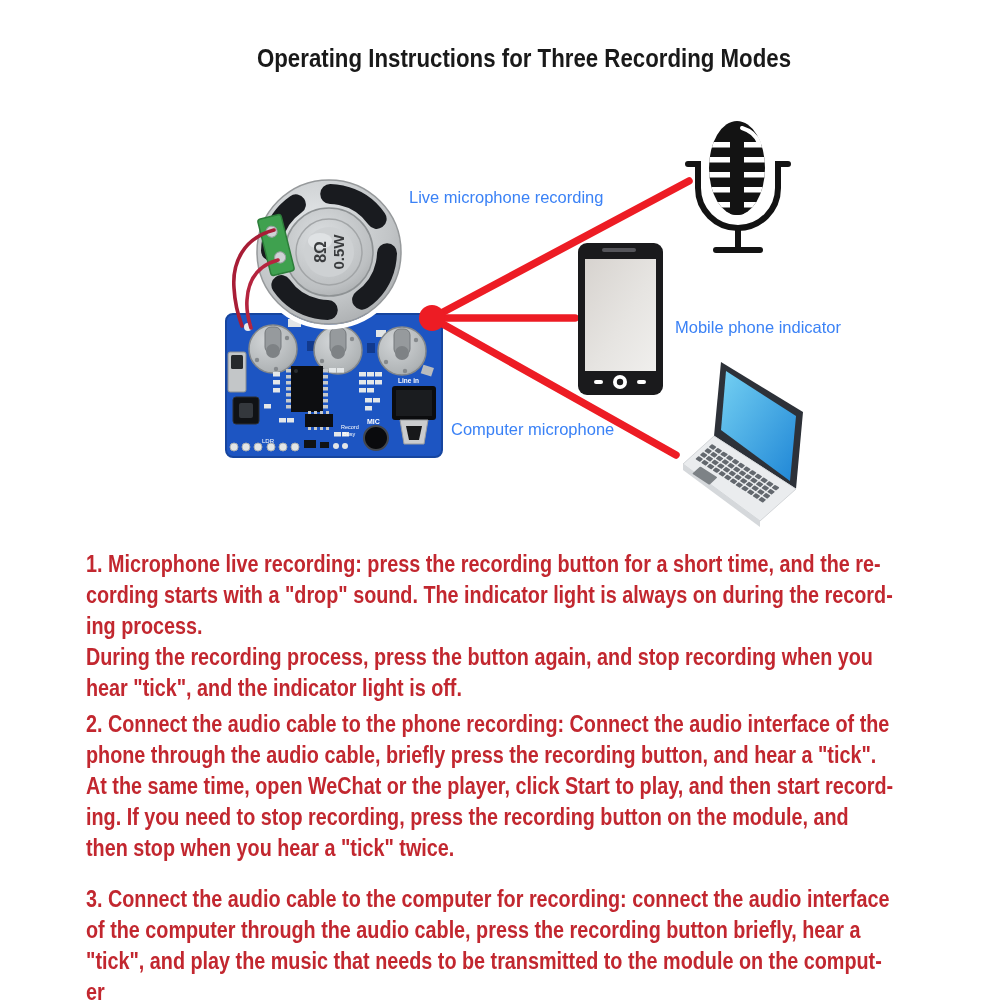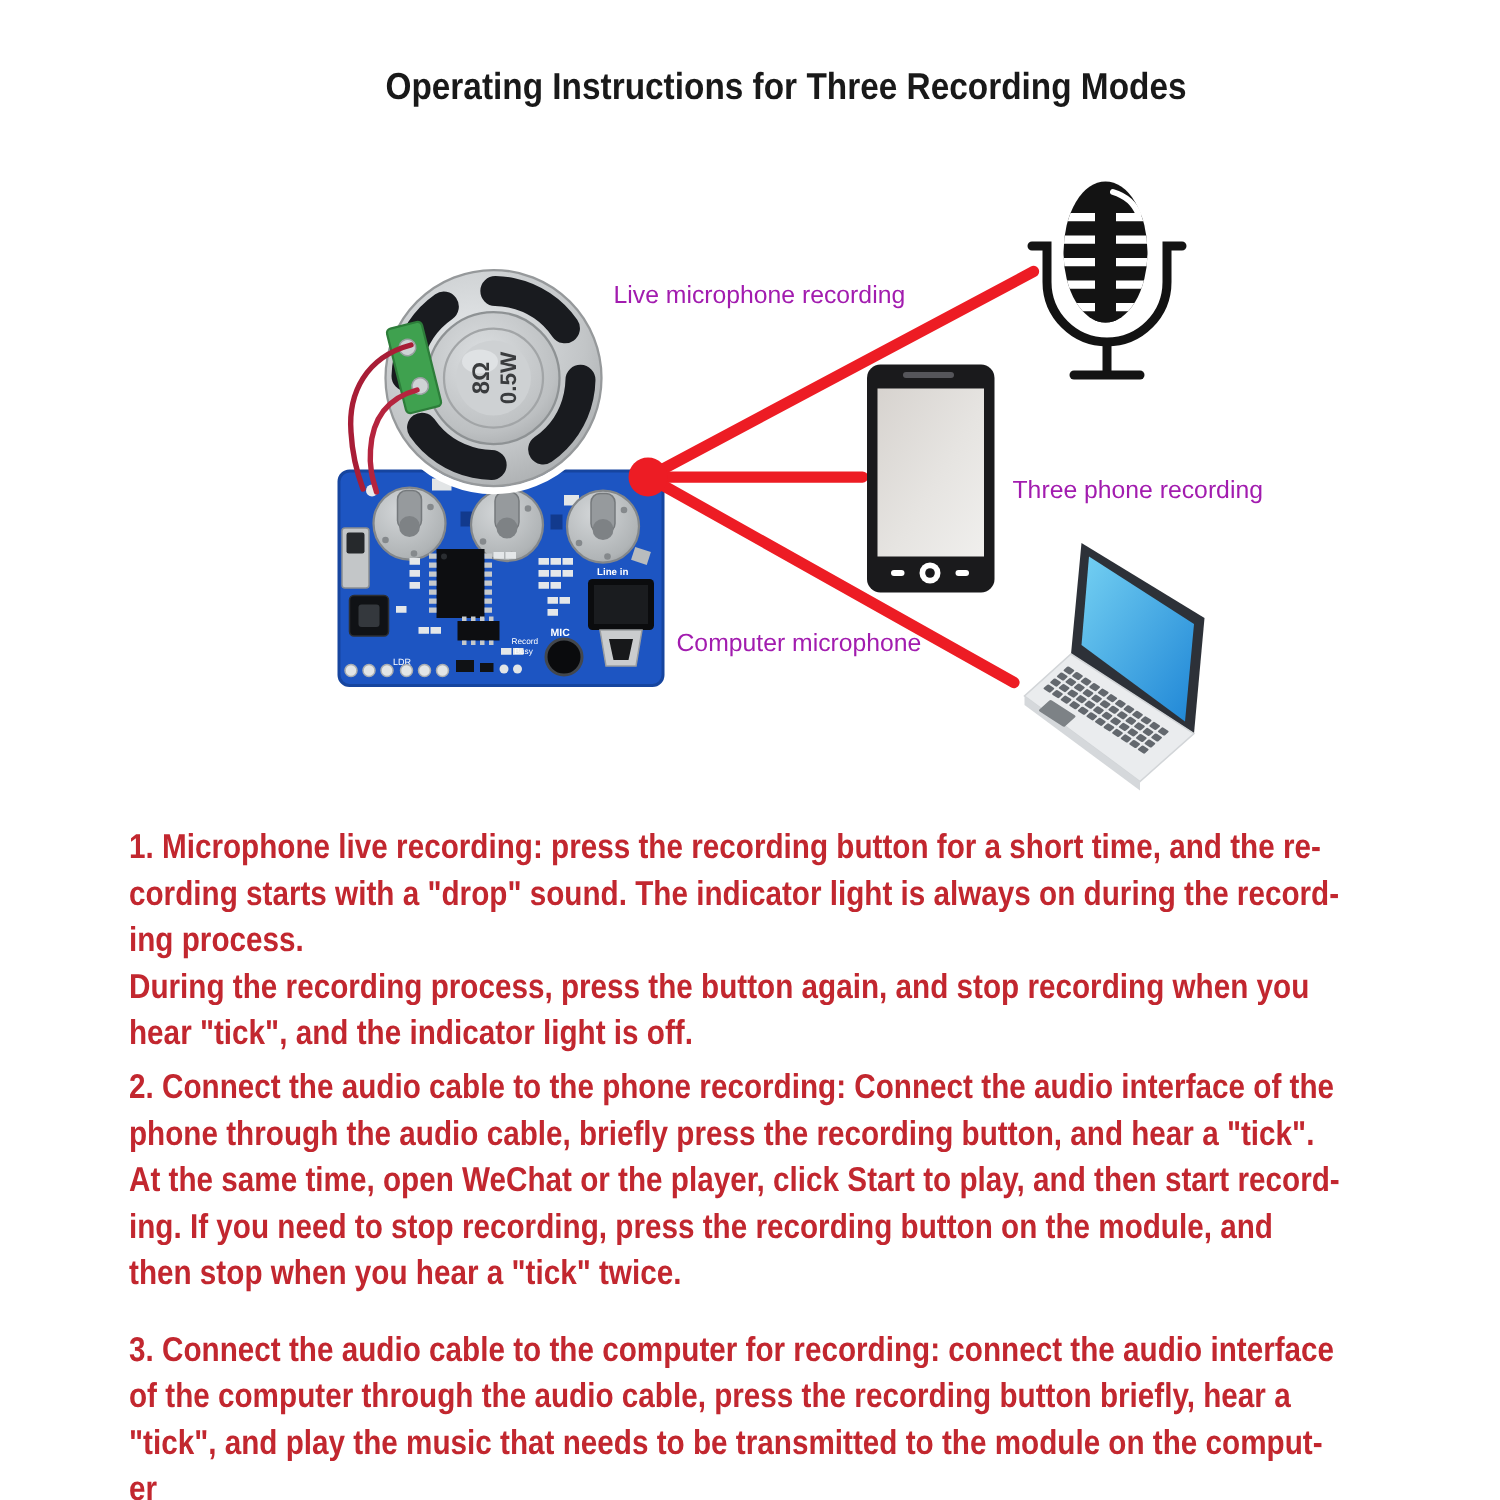--- a/index.html
+++ b/index.html
@@ -7,21 +7,21 @@
               font-family:"Liberation Sans", sans-serif; }
   .page { position:relative; width:1000px; height:1000px; background:#fff;margin-left:24px; }
 
   .title { position:absolute; top:44px; left:0; width:1000px; text-align:center;
            font-size:25px; font-weight:bold; color:#191919;
            transform:scaleX(0.89); transform-origin:center; letter-spacing:0; }
 
   .diagram { position:absolute; left:0; top:0; width:1000px; height:560px; }
   .diagram svg { position:absolute; left:0; top:0; }
 
-  .dlabel { position:absolute; font-size:16.5px; color:#a21caf; white-space:nowrap; }
+  .dlabel { position:absolute; font-size:16.5px; color:#3b82f6; white-space:nowrap; }
   .dlabel.mic   { left:385px; top:188px; }
   .dlabel.phone { left:651px; top:318px; }
   .dlabel.comp  { left:427px; top:420px; }
 
   .instructions { position:absolute; left:0; top:0; width:1000px; height:788px; }
   .para { position:absolute; left:62px; width:930px; }
   .para.p1 { top:549px; }
   .para.p2 { top:709px; }
   .para.p3 { top:884px; }
   .tline { font-size:23px; font-weight:bold; color:#c2272f; line-height:31px;
@@ -314,21 +314,21 @@
               <rect x="54" y="18" width="4.8" height="4.5" rx="0.8"></rect>
               <rect x="60" y="18" width="4.8" height="4.5" rx="0.8"></rect>
               <rect x="66" y="18" width="4.8" height="4.5" rx="0.8"></rect>
           </g>
           <rect x="8" y="26" width="18" height="11" rx="1" fill="#7d8286"></rect>
         </g>
       </g>
     </svg>
 
     <div class="dlabel mic">Live microphone recording</div>
-    <div class="dlabel phone">Three phone recording</div>
+    <div class="dlabel phone">Mobile phone indicator</div>
     <div class="dlabel comp">Computer microphone</div>
   </div>
 
   <div class="instructions">
     <div class="para p1">
       <div class="tline">1. Microphone live recording: press the recording button for a short time, and the re-</div>
       <div class="tline">cording starts with a "drop" sound. The indicator light is always on during the record-</div>
       <div class="tline">ing process.</div>
       <div class="tline">During the recording process, press the button again, and stop recording when you</div>
       <div class="tline">hear "tick", and the indicator light is off.</div>

